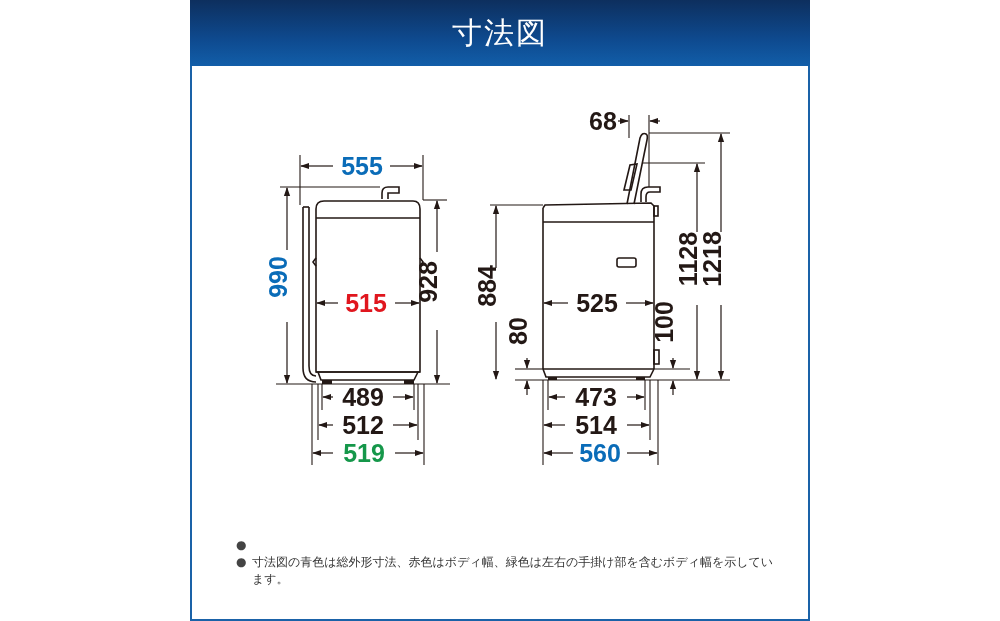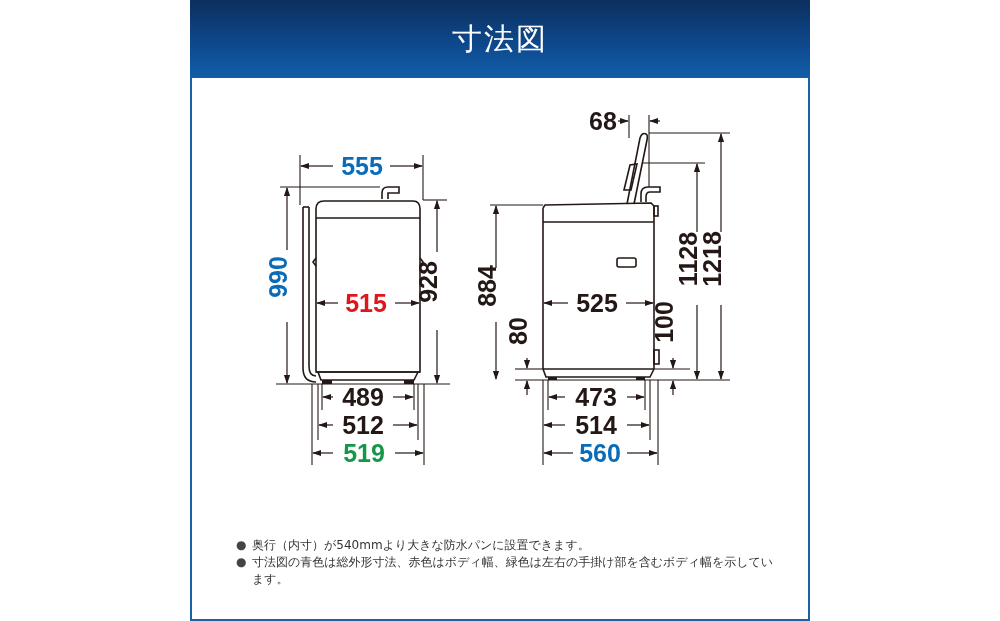--- a/index.html
+++ b/index.html
@@ -1,18 +1,18 @@
 <!DOCTYPE html>
 <html><head>
 <meta charset="utf-8">
 <style>
   html, body { margin: 0; padding: 0; background: #ffffff; }
   body { width: 1000px; height: 621px; position: relative; overflow: hidden; font-family: "Liberation Sans", "DejaVu Sans", sans-serif; }
   .frame { position: absolute; left: 190px; top: 0; width: 620px; height: 621px; box-sizing: border-box; border: 2px solid #1a62a8; border-top: none; background: #fff; }
-  .header { position: absolute; left: 0; top: 0; width: 100%; height: 78px; background: linear-gradient(to bottom, #0d2f5e 0%, #0e4a8f 60%, #125ea9 100%); display: flex; align-items: center; justify-content: center; }
+  .header { position: absolute; left: 0; top: 0; width: 100%; height: 66px; background: linear-gradient(to bottom, #0d2f5e 0%, #0e4a8f 60%, #125ea9 100%); display: flex; align-items: center; justify-content: center; }
   .header-title { color: #ffffff; font-size: 30px; font-family: "DejaVu Sans", sans-serif; letter-spacing: 2px; }
   svg.diagram { position: absolute; left: 0; top: 0; }
   .num { font-family: "Liberation Sans", "DejaVu Sans", sans-serif; font-weight: bold; font-size: 25px; }
   .notes { position: absolute; left: 236px; top: 537px; width: 540px; font-size: 12px; color: #333; font-family: "DejaVu Sans", sans-serif; line-height: 17px; }
   .note { display: flex; }
   .bullet { width: 16px; flex: none; color: #444; font-size: 12px; }
 </style>
 </head>
 <body>
 
@@ -161,19 +161,18 @@
   <text class="num" x="706" y="268" text-anchor="middle" fill="#231815" transform="rotate(-90 697 268)">1128</text>
   <text class="num" x="730" y="268" text-anchor="middle" fill="#231815" transform="rotate(-90 721 268)">1218</text>
   <text class="num" x="596" y="406" text-anchor="middle" fill="#231815">473</text>
   <text class="num" x="596" y="434" text-anchor="middle" fill="#231815">514</text>
   <text class="num" x="600" y="462" text-anchor="middle" fill="#0a6cb8">560</text>
 </svg>
 
 <div class="notes">
   <div class="note">
     <span class="bullet">●</span>
-    <span>奥行（内寸）が540mmより大きな防水パンに設置できます。</span>
   </div>
   <div class="note">
     <span class="bullet">●</span>
     <span>寸法図の青色は総外形寸法、赤色はボディ幅、緑色は左右の手掛け部を含むボディ幅を示しています。</span>
   </div>
 </div>
 
 </body></html>

